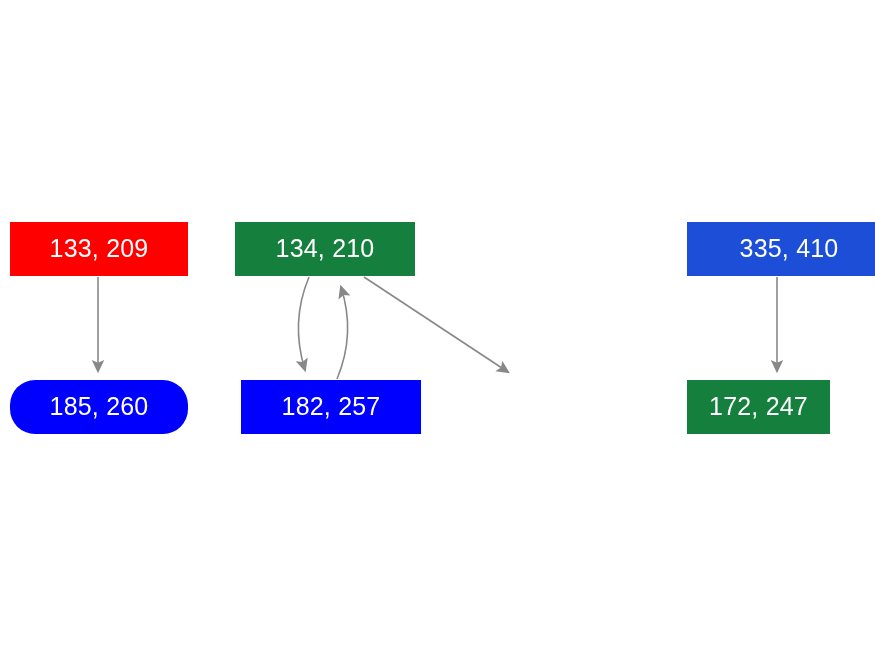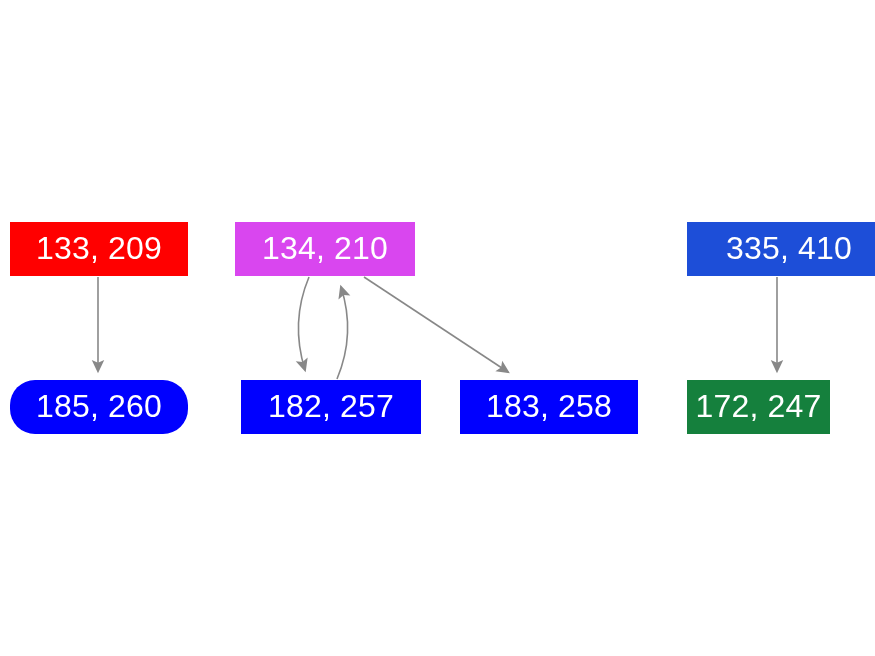--- a/index.html
+++ b/index.html
@@ -29,21 +29,21 @@
     pointer-events: none;
   }
   .node {
     position: absolute;
     box-sizing: border-box;
     display: flex;
     align-items: center;
     justify-content: center;
     color: #ffffff;
     font-family: "Liberation Sans", "DejaVu Sans", sans-serif;
-    font-size: 32px;
+    font-size: 25px;
     font-weight: 400;
     line-height: 1;
     letter-spacing: 0.2px;
     white-space: nowrap;
     user-select: none;
   }
   .node-label {
     display: block;
     transform: translateY(-1px);
   }
@@ -68,37 +68,34 @@
 
     <path d="M364,277 L508,372" fill="none" stroke="#888888" stroke-width="1.6" marker-end="url(#arrowhead)"></path>
 
     <path d="M777,277 L777,371" fill="none" stroke="#888888" stroke-width="1.6" marker-end="url(#arrowhead)"></path>
   </svg>
 
   <div class="node" style="left:10px; top:222px; width:178px; height:54px; background:#ff0000;">
     <span class="node-label">133, 209</span>
   </div>
 
-  <div class="node" style="left:235px; top:222px; width:180px; height:54px; background:#d946ef;">
+  <div class="node" style="left:235px; top:222px; width:180px; height:54px; background:#15803d;">
     <span class="node-label">134, 210</span>
   </div>
 
   <div class="node" style="left:687px; top:222px; width:204px; height:54px; background:#1d4ed8;">
     <span class="node-label">335, 410</span>
   </div>
 
   <div class="node" style="left:10px; top:380px; width:178px; height:54px; background:#0000ff;border-radius:25px;">
     <span class="node-label">185, 260</span>
   </div>
 
   <div class="node" style="left:235px; top:380px; width:180px; height:54px; background:#0000ff;margin-left:6px;">
     <span class="node-label">182, 257</span>
   </div>
 
-  <div class="node" style="left:460px; top:380px; width:178px; height:54px; background:#0000ff;">
-    <span class="node-label">183, 258</span>
-  </div>
 
   <div class="node" style="left:687px; top:380px; width:143px; height:54px; background:#15803d;">
     <span class="node-label">172, 247</span>
   </div>
 
 </div>
 
 </body></html>

